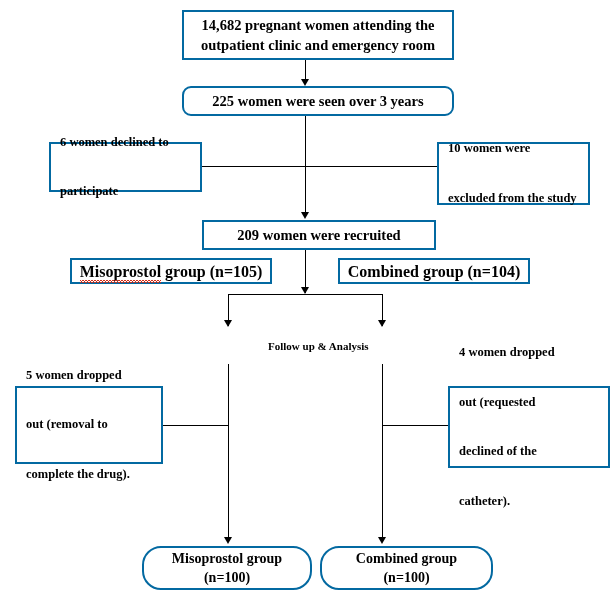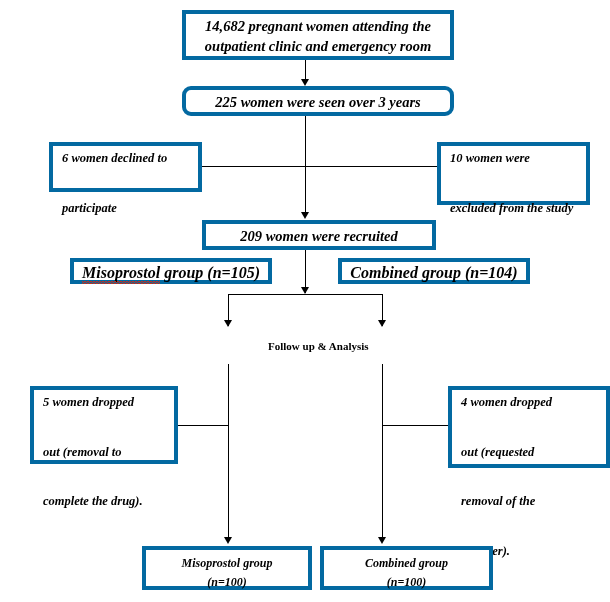--- a/index.html
+++ b/index.html
@@ -17,27 +17,27 @@
     width: 610px;
     height: 602px;
     background: #ffffff;
     overflow: hidden;
   }
 
   
   .box {
     position: absolute;
     box-sizing: border-box;
-    border: 4px solid #0369a1;
+    border: 2px solid #0369a1;
     background: #ffffff;
     font-weight: bold;
     display: flex;
     flex-direction: column;
+    justify-content: center;
     z-index: 5;
-    font-style: italic;
   }
   .box.center { align-items: center; text-align: center; }
   .box.left   { align-items: flex-start; text-align: left; gap: 32px; }
   .box .ln {
     display: block;
     white-space: nowrap;
   }
 
   
   .main-box {
@@ -51,23 +51,24 @@
     line-height: 17.5px;
     padding: 4px 9px;
   }
   
   .group-box {
     font-size: 16px;
     line-height: 19px;
     padding: 1px 12px;
   }
   .final-box {
-    font-size: 12px;
+    font-size: 14px;
     line-height: 19px;
     padding: 4px 6px;
+    border-radius: 19px;
   }
 
   
   .squiggle {
     position: relative;
     display: inline-block;
   }
   .squiggle::after {
     content: "";
     position: absolute;
@@ -167,31 +168,31 @@
   <div class="arrowhead" style="left:378px; top:320px;"></div>
 
   <div class="label-plain" style="left:268px; top:340px;">Follow up &amp; Analysis</div>
 
   <div class="vline" style="left:228px; top:364px; height:176px;"></div>
   <div class="arrowhead" style="left:224px; top:537px;"></div>
 
   <div class="vline" style="left:382px; top:364px; height:176px;"></div>
   <div class="arrowhead" style="left:378px; top:537px;"></div>
 
-  <div class="box left side-box" style="left:15px; top:386px; width:148px; height:78px;margin-left:15px;">
+  <div class="box left side-box" style="left:15px; top:386px; width:148px; height:78px;">
     <span class="ln">5 women dropped</span>
     <span class="ln">out (removal to</span>
     <span class="ln">complete the drug).</span>
   </div>
   <div class="hline" style="left:163px; top:425px; width:66px;"></div>
 
   <div class="box left side-box" style="left:448px; top:386px; width:162px; height:82px;">
     <span class="ln">4 women dropped</span>
     <span class="ln">out (requested</span>
-    <span class="ln">removal of the</span>
+    <span class="ln">declined of the</span>
     <span class="ln">catheter).</span>
   </div>
   <div class="hline" style="left:382px; top:425px; width:66px;"></div>
 
   <div class="box center final-box" style="left:142px; top:546px; width:170px; height:44px;">
     <span class="ln">Misoprostol group</span>
     <span class="ln">(n=100)</span>
   </div>
 
   <div class="box center final-box" style="left:320px; top:546px; width:173px; height:44px;">

